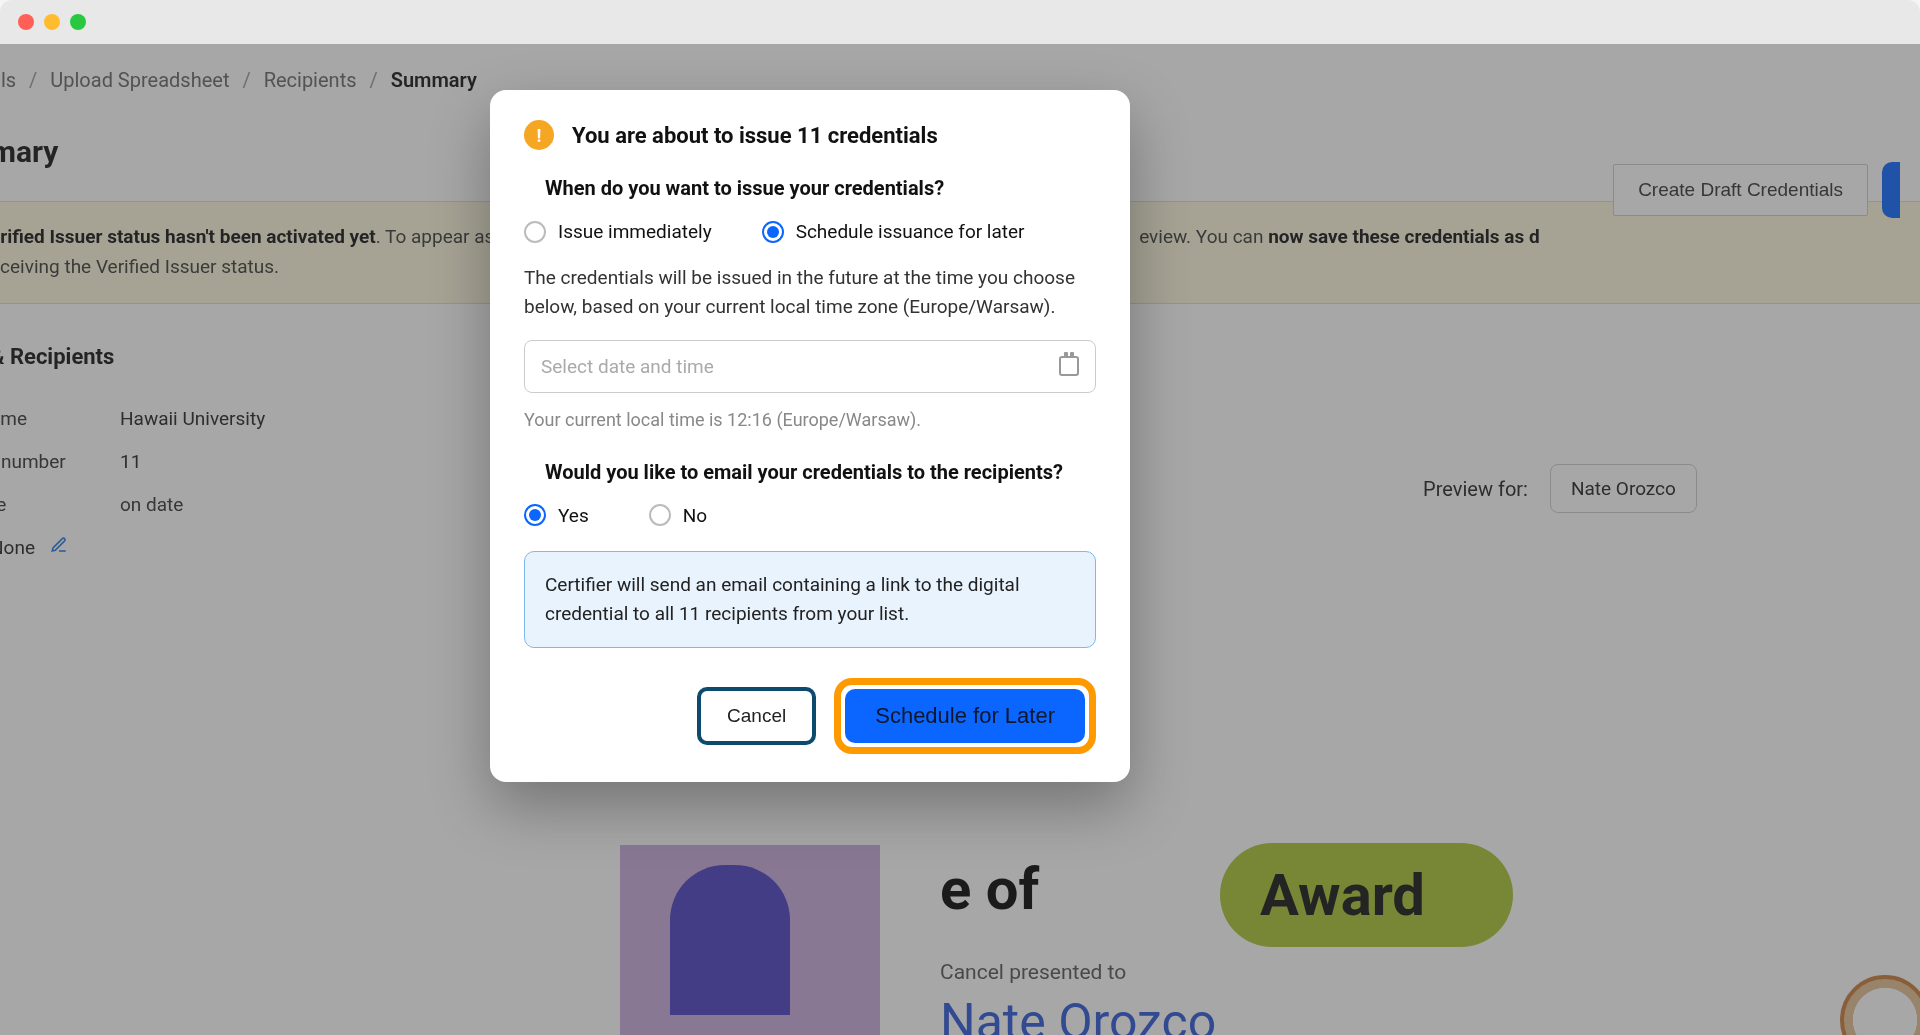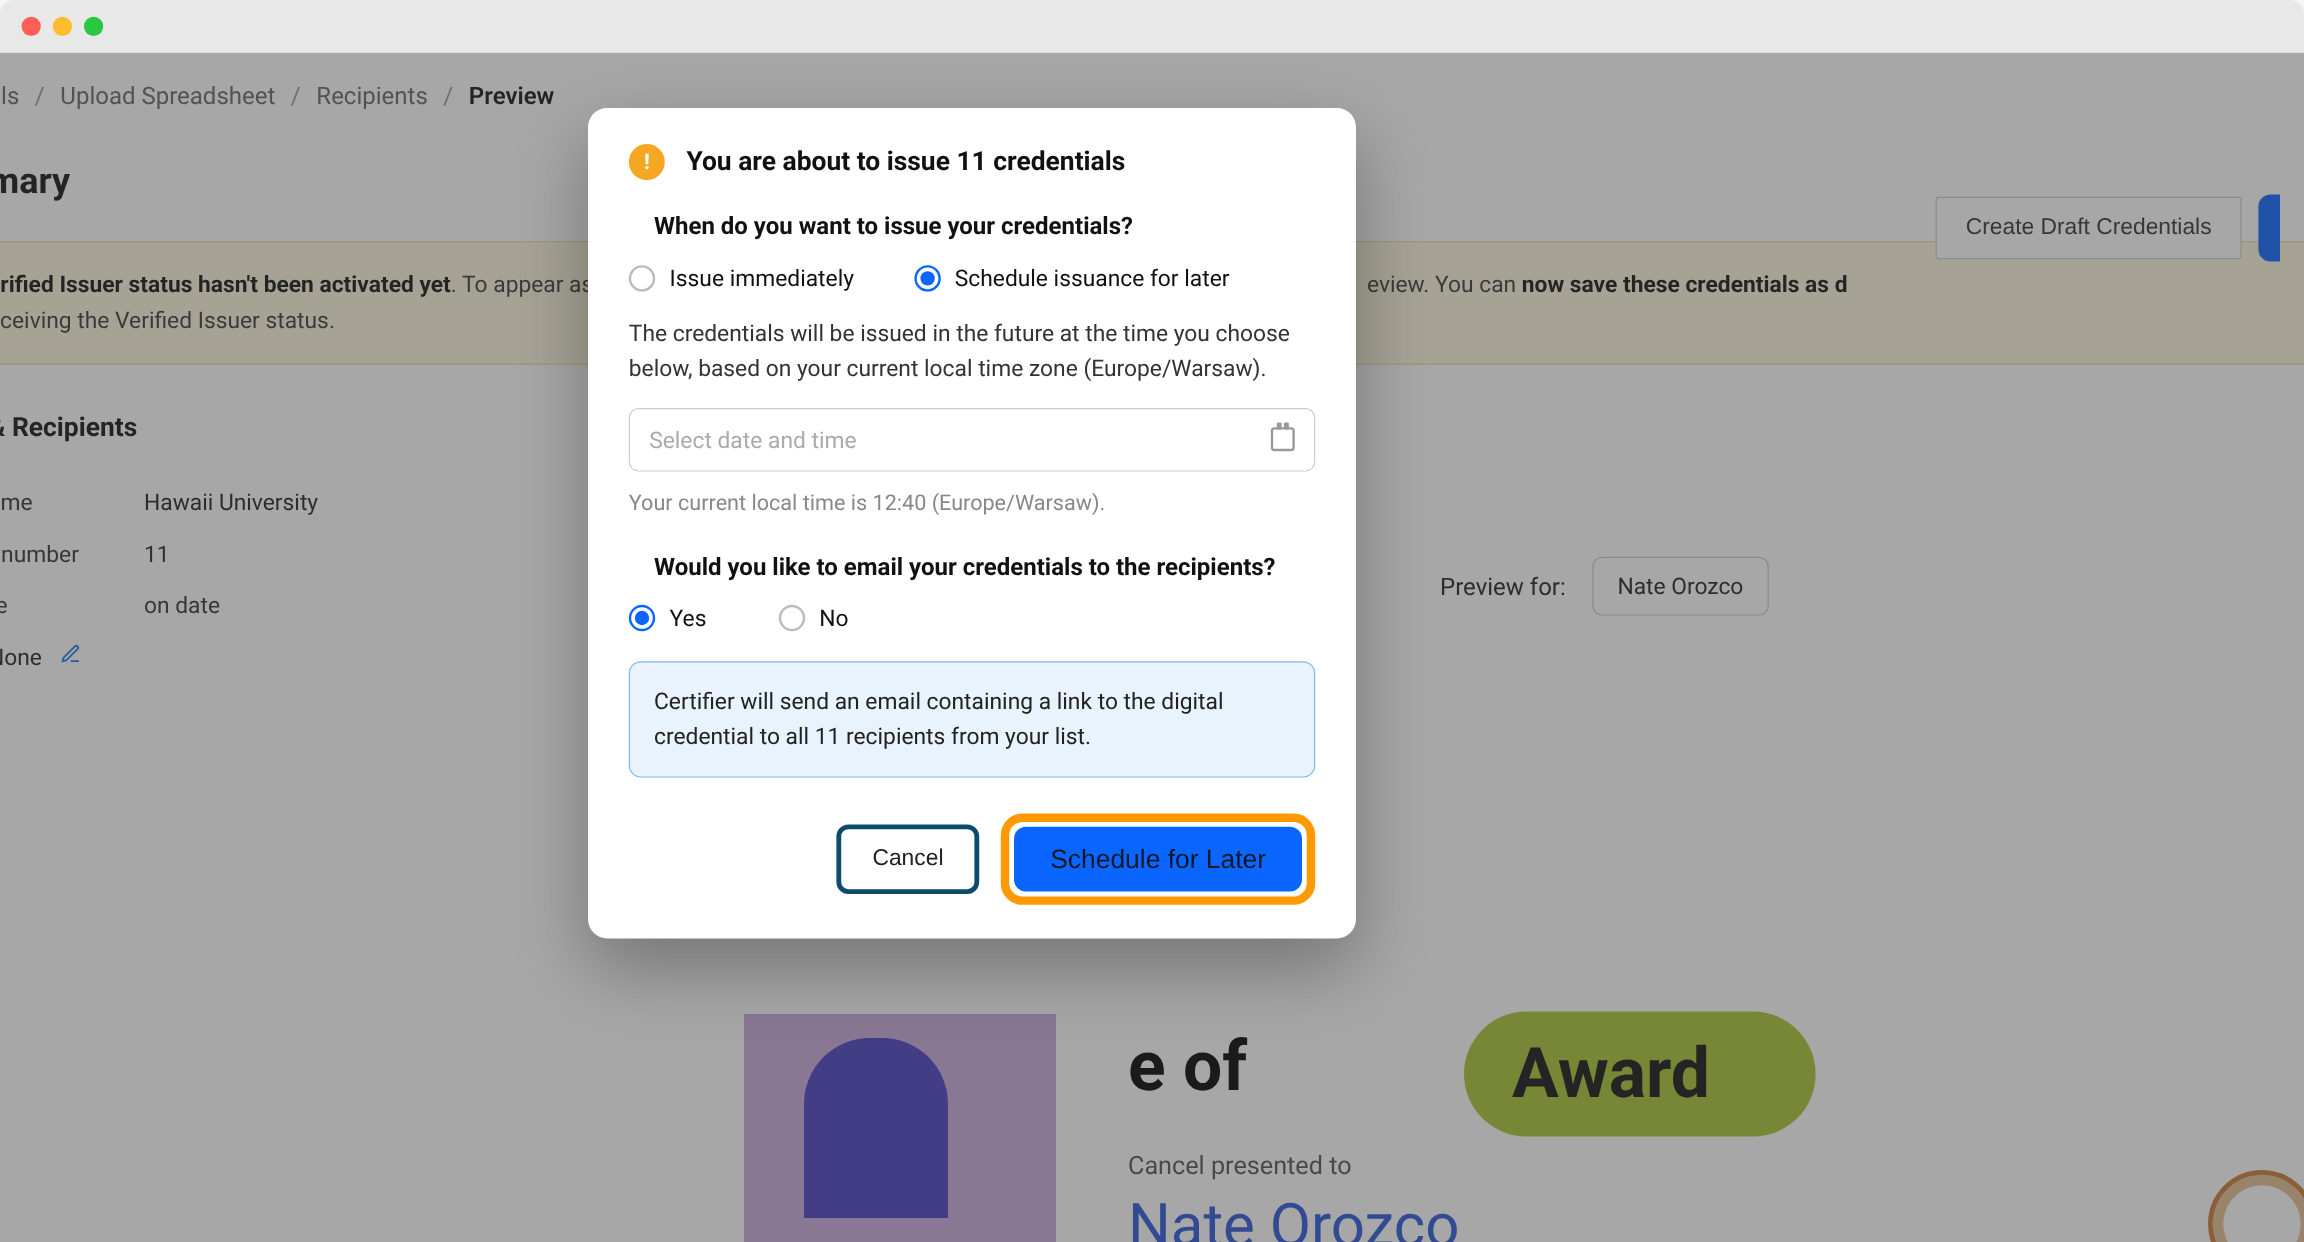--- a/index.html
+++ b/index.html
@@ -98,21 +98,21 @@
       align-items: center;
     }
     .kv-grid .k { color: #333; }
     .pen-icon { color: #1a73e8; margin-left: 10px; cursor: pointer; }
     .preview-area {
       position: absolute;
       right: 0;
       top: 420px;
       width: 720px;
     }
-    .preview-label-row { display: flex; align-items: center; gap: 22px; font-size: 20px; color: #222; }
+    .preview-label-row { display: flex; align-items: center; gap: 22px; font-size: 20px; color: #222; justify-content: center; }
     .select-like {
       border: 1px solid #ccc;
       border-radius: 8px;
       padding: 12px 20px;
       background: #fff;
       font-size: 19px;
     }
     .certificate {
       position: absolute;
       bottom: 0;
@@ -242,21 +242,21 @@
 
 <div class="app-body">
 
   <div class="breadcrumb">
     <span>als</span>
     <span class="sep">/</span>
     <span>Upload Spreadsheet</span>
     <span class="sep">/</span>
     <span>Recipients</span>
     <span class="sep">/</span>
-    <span class="current">Preview</span>
+    <span class="current">Summary</span>
   </div>
 
   <h1 class="page-title">mary</h1>
 
   <div class="top-right-actions">
     <button class="btn-secondary">Create Draft Credentials</button>
     <div class="blue-edge"></div>
   </div>
 
   <div class="banner">
@@ -323,21 +323,21 @@
       <label class="radio-opt">
         <span class="radio checked"></span>
         <span>Schedule issuance for later</span>
       </label>
     </div>
     <div class="modal-desc">The credentials will be issued in the future at the time you choose below, based on your current local time zone (Europe/Warsaw).</div>
     <div class="date-input">
       <span>Select date and time</span>
       <span class="cal-icon"></span>
     </div>
-    <div class="time-hint">Your current local time is 12:40 (Europe/Warsaw).</div>
+    <div class="time-hint">Your current local time is 12:16 (Europe/Warsaw).</div>
 
     <div class="q">Would you like to email your credentials to the recipients?</div>
     <div class="radio-row" style="gap:60px; margin-bottom:24px;">
       <label class="radio-opt">
         <span class="radio checked"></span>
         <span>Yes</span>
       </label>
       <label class="radio-opt">
         <span class="radio"></span>
         <span>No</span>

